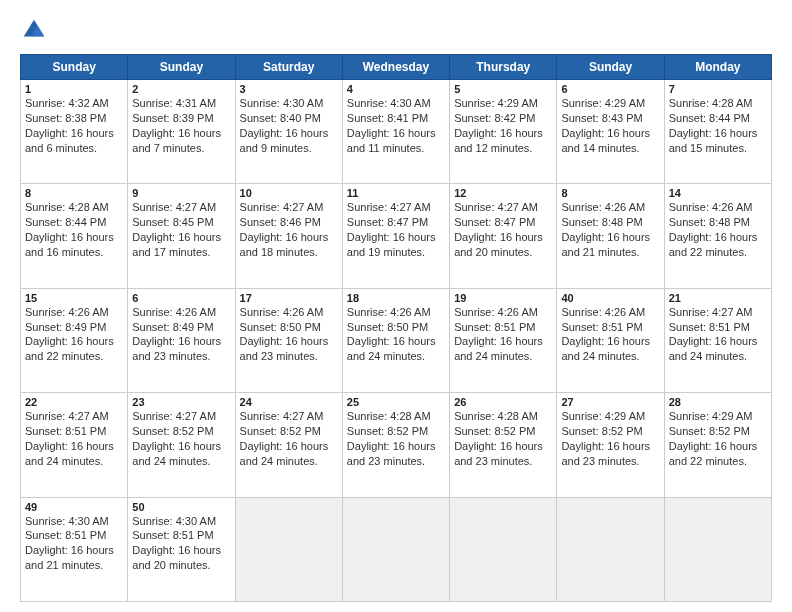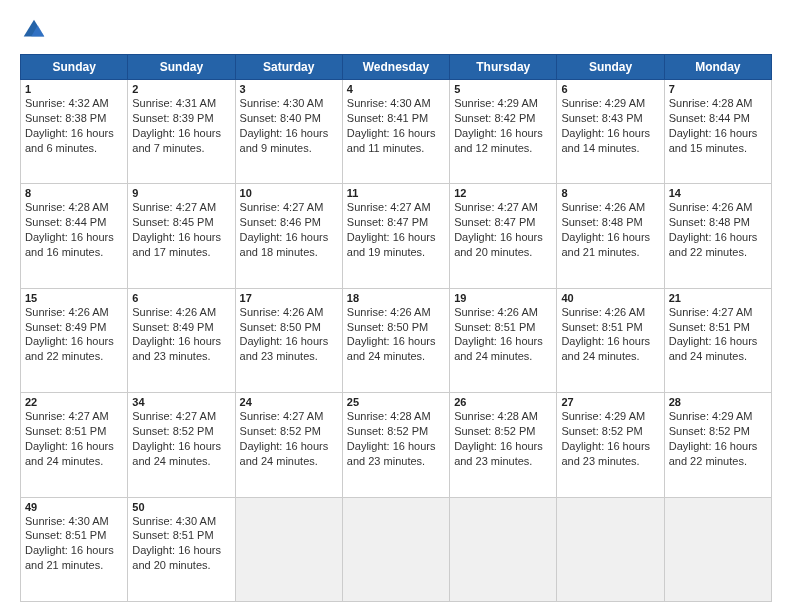--- a/index.html
+++ b/index.html
@@ -218,21 +218,21 @@
             <span class="day-num">21</span>
             <div class="cell-text">Sunrise: 4:27 AM<br>Sunset: 8:51 PM<br>Daylight: 16 hours and 24 minutes.</div>
           </td>
         </tr>
         <tr>
           <td>
             <span class="day-num">22</span>
             <div class="cell-text">Sunrise: 4:27 AM<br>Sunset: 8:51 PM<br>Daylight: 16 hours and 24 minutes.</div>
           </td>
           <td>
-            <span class="day-num">34</span>
+            <span class="day-num">23</span>
             <div class="cell-text">Sunrise: 4:27 AM<br>Sunset: 8:52 PM<br>Daylight: 16 hours and 24 minutes.</div>
           </td>
           <td>
             <span class="day-num">24</span>
             <div class="cell-text">Sunrise: 4:27 AM<br>Sunset: 8:52 PM<br>Daylight: 16 hours and 24 minutes.</div>
           </td>
           <td>
             <span class="day-num">25</span>
             <div class="cell-text">Sunrise: 4:28 AM<br>Sunset: 8:52 PM<br>Daylight: 16 hours and 23 minutes.</div>
           </td>

